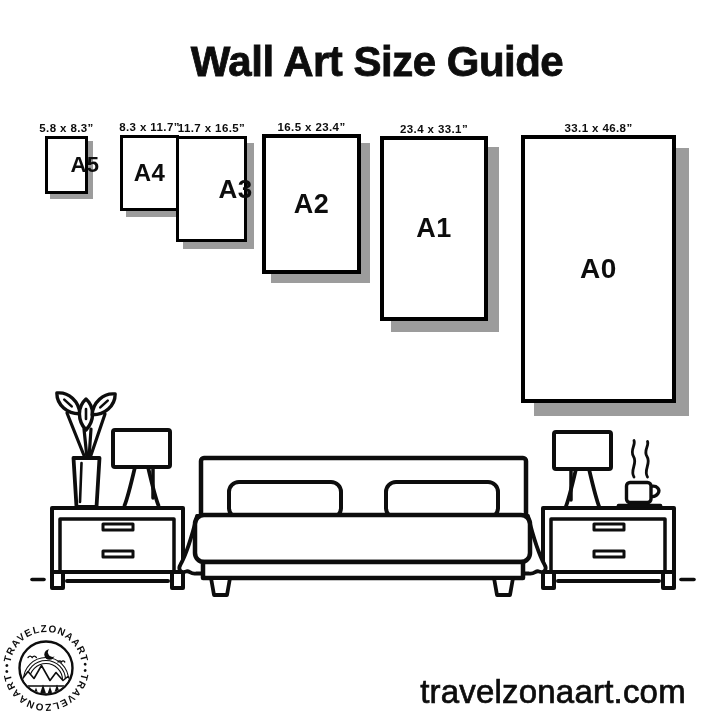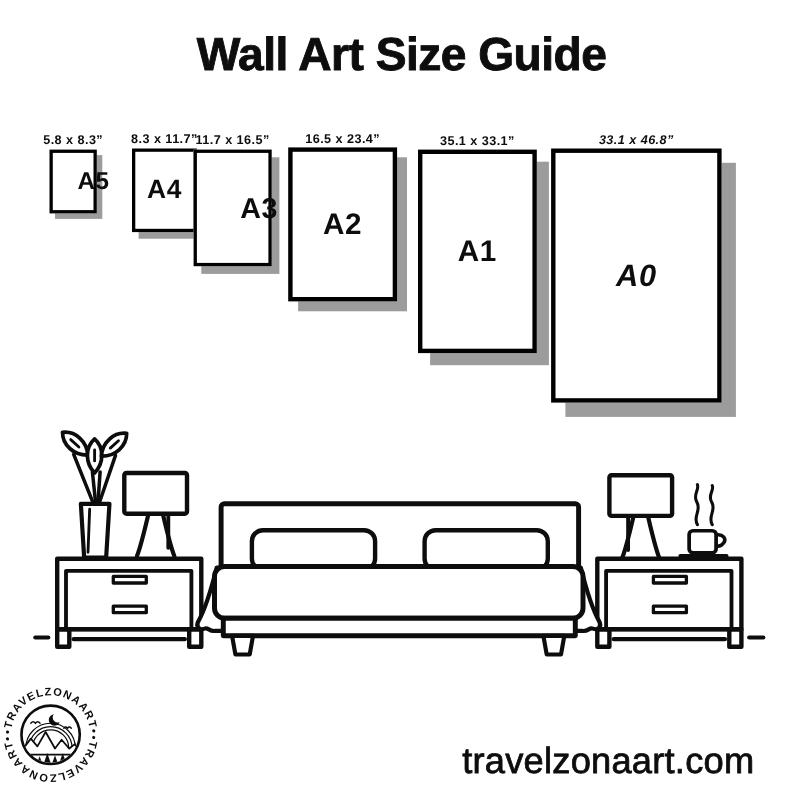--- a/index.html
+++ b/index.html
@@ -4,39 +4,39 @@
 <title>Wall Art Size Guide</title>
 <style>
   html,body{margin:0;padding:0;background:#fff;}
   .canvas{
     position:relative;width:720px;height:720px;background:#fff;overflow:hidden;
     font-family:"Liberation Sans",sans-serif;color:#0d0d0d;
   }
   
   .page-title{
     position:absolute;top:24px;left:361px;transform:translateX(-50%);
-    margin:4px;font-size:42px;line-height:1.05;font-weight:bold;white-space:nowrap;
+    margin:16px;font-size:42px;line-height:1.05;font-weight:bold;white-space:nowrap;
     letter-spacing:-0.5px;-webkit-text-stroke:0.8px #0d0d0d;
   }
   
   .frame{
     position:absolute;box-sizing:border-box;background:#fff;border:3px solid #000;
     display:flex;align-items:center;justify-content:center;
   }
   .frame .code{font-weight:bold;letter-spacing:0.5px;}
   .frame .dim{
     position:absolute;bottom:calc(100% + 5px);left:50%;transform:translateX(-50%);
     white-space:nowrap;font-size:11.5px;font-weight:bold;letter-spacing:0.4px;
   }
   .f-a5{left:45px; top:136px;width:42px; height:58px; border-width:3px;  box-shadow:5px 5px 0 #9c9c9c; font-size:22px;padding-left:37px;}
   .f-a4{left:104px;top:135px;width:59px; height:76px; border-width:3px;  box-shadow:6px 6px 0 #9c9c9c; font-size:24px;margin-left:16px;}
   .f-a3{left:176px;top:136px;width:71px; height:106px;border-width:3.5px;box-shadow:7px 7px 0 #9c9c9c; font-size:26px;padding-left:48px;}
   .f-a2{left:262px;top:134px;width:99px; height:140px;border-width:4px;  box-shadow:9px 9px 0 #9c9c9c; font-size:27px;text-align:center;}
   .f-a1{left:380px;top:136px;width:108px;height:185px;border-width:4px;  box-shadow:11px 11px 0 #9c9c9c;font-size:27px;}
-  .f-a0{left:501px;top:135px;width:155px;height:231px;border-width:4px;  box-shadow:13px 13px 0 #9c9c9c;font-size:28px;font-style:italic;}
+  .f-a0{left:521px;top:135px;width:155px;height:268px;border-width:4px;  box-shadow:13px 13px 0 #9c9c9c;font-size:28px;}
   
   .scene-svg{position:absolute;left:0;top:378px;}
   .logo-svg{position:absolute;left:1px;top:621px;}
   .logo-arc{font-family:"Liberation Sans",sans-serif;font-size:10px;font-weight:bold;letter-spacing:1.1px;fill:#0d0d0d;}
   
   .website{
     position:absolute;top:673px;left:553px;transform:translateX(-50%);
     font-size:33px;font-weight:normal;white-space:nowrap;letter-spacing:0.2px;
     -webkit-text-stroke:0.7px #0d0d0d;
   }
@@ -58,21 +58,21 @@
   </div>
   <div class="frame f-a3">
     <span class="dim">11.7 x 16.5”</span>
     <span class="code">A3</span>
   </div>
   <div class="frame f-a2">
     <span class="dim">16.5 x 23.4”</span>
     <span class="code">A2</span>
   </div>
   <div class="frame f-a1">
-    <span class="dim">35.1 x 33.1”</span>
+    <span class="dim">23.4 x 33.1”</span>
     <span class="code">A1</span>
   </div>
   <div class="frame f-a0">
     <span class="dim">33.1 x 46.8”</span>
     <span class="code">A0</span>
   </div>
 
   <svg class="scene-svg" width="720" height="228" viewBox="0 378 720 228" fill="none" stroke="#0d0d0d" stroke-width="4" stroke-linecap="round" stroke-linejoin="round">
     <defs>
       <g id="nightstand">

